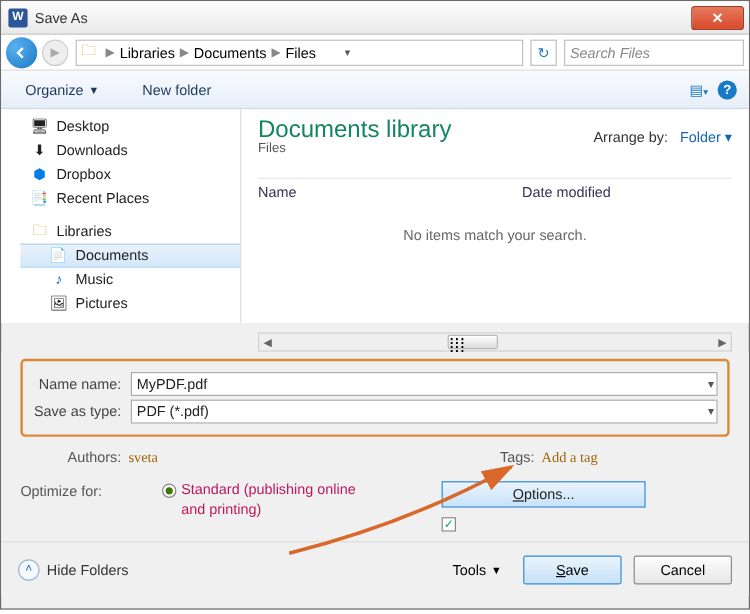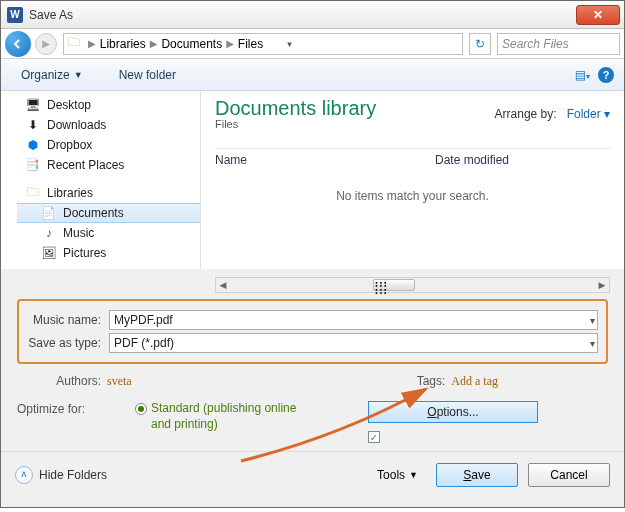--- a/index.html
+++ b/index.html
@@ -9,21 +9,21 @@
   .titlebar .app-icon { width: 16px; height: 16px; background: #2b579a; color: #fff; font-size: 10px; font-weight: bold; display: flex; align-items: center; justify-content: center; margin-right: 6px; border-radius: 2px; }
   .titlebar .title { flex: 1; }
   .close-btn { width: 44px; height: 20px; background: linear-gradient(#e67a5e,#d9482a); border: 1px solid #a13b23; border-radius: 3px; color: #fff; display: flex; align-items: center; justify-content: center; margin-right: 4px; font-size: 12px; font-weight: bold; }
   .navbar { height: 30px; background: #fff; border-bottom: 1px solid #d6d6d6; display: flex; align-items: center; padding: 0 4px; gap: 2px; }
   .nav-back { width: 26px; height: 26px; border-radius: 50%; background: radial-gradient(circle at 30% 30%, #59b1f0, #1979c4); display:flex; align-items:center; justify-content:center; color:#fff; }
   .nav-fwd { width: 22px; height: 22px; border-radius: 50%; background: #eee; border:1px solid #ccc; display:flex; align-items:center; justify-content:center; color:#aaa; font-size:10px; margin-left:2px;}
   .breadcrumb { flex: 1; height: 22px; border: 1px solid #c0c0c0; background: #fff; display: flex; align-items: center; padding: 0 4px; font-size: 12px; margin: 0 4px; }
   .breadcrumb .bc-icon { color:#cfa43a; margin-right:4px; }
   .breadcrumb .sep { color:#888; margin:0 4px; font-size:10px; }
   .refresh { width: 22px; height: 22px; border:1px solid #c0c0c0; background:#fff; display:flex; align-items:center; justify-content:center; color:#1979c4; font-size:12px; }
-  .search { width: 123px; height:22px; border:1px solid #c0c0c0; background:#fff; color:#888; font-style:italic; font-size:12px; padding:0 4px; margin-left:4px; display:flex; align-items:center; }
+  .search { width: 150px; height:22px; border:1px solid #c0c0c0; background:#fff; color:#888; font-style:italic; font-size:12px; padding:0 4px; margin-left:4px; display:flex; align-items:center; }
   .toolbar { height: 32px; background: linear-gradient(#f8fbfe,#e6eef8); border-bottom: 1px solid #c9d7e8; display:flex; align-items:center; padding:0 10px; font-size:12px; color:#1e395b; }
   .toolbar .org { padding:2px 10px; margin-right:18px; display:flex; align-items:center; gap:4px; }
   .toolbar .newf { padding:2px 8px; }
   .toolbar .right { margin-left:auto; display:flex; gap:8px; align-items:center; color:#1979c4; }
   .toolbar .help { width:16px; height:16px; border-radius:50%; background:#1979c4; color:#fff; display:flex; align-items:center; justify-content:center; font-size:11px; font-weight:bold;}
   .body { display:flex; height: 178px; background:#fff; }
   .tree { width: 200px; border-right:1px solid #e0e0e0; font-size:12px; padding:4px 0; overflow:hidden; }
   .tree-item { display:flex; align-items:center; gap:6px; padding:2px 0 2px 24px; height:20px; color:#222; }
   .tree-item.sel { background: linear-gradient(#e8f2fb,#d4e8f9); border:1px solid #a7cdf0; border-left:none; border-right:none; }
   .tree-item .ico { width:16px; text-align:center; }
@@ -44,21 +44,21 @@
   .highlight-box { border:2px solid #d9893b; border-radius:4px; padding:6px 8px; margin-bottom:6px; }
   .row { display:flex; align-items:center; margin:3px 0; }
   .row label { width:82px; text-align:right; color:#444; padding-right:8px; }
   .row .field { flex:1; height:20px; border:1px solid #abadb3; background:#fff; padding:0 4px; display:flex; align-items:center; font-size:12px; color:#222; position:relative; }
   .row .field .dd { position:absolute; right:2px; color:#555; font-size:10px; }
   .meta-row { display:flex; padding:4px 0 8px 0; font-size:12px; color:#555; }
   .meta-row .lbl { width:90px; text-align:right; padding-right:6px; }
   .meta-row a { color:#a16207;font-family:Liberation Serif, serif; }
   .opts { display:flex; align-items:flex-start; font-size:12px; padding-top:4px; }
   .opts .lbl { width:118px; text-align:left; color:#555; padding-right:6px; padding-top:1px;}
-  .radio-group { color:#4d7c0f; line-height:1.3; }
+  .radio-group { color:#be185d; line-height:1.3; }
   .radio-group .opt { display:flex; align-items:flex-start; gap:4px; margin-bottom:6px; }
   .radio { width:12px; height:12px; border:1px solid #888; border-radius:50%; background:#fff; display:inline-flex; align-items:center; justify-content:center; margin-top:2px; flex-shrink:0;}
   .radio.sel::after { content:""; width:6px; height:6px; background:#3b7a00; border-radius:50%; }
   .right-col { margin-left:auto; width:240px; }
   .options-btn { width:170px; height:22px; border:1px solid #2f8bd8; background: linear-gradient(#eaf4fc,#c7e2f8); display:flex; align-items:center; justify-content:center; font-size:12px; color:#222; margin-bottom:8px;}
   .chk-row { display:flex; align-items:center; gap:4px; font-size:12px; color:#222; }
   .chk { width:12px; height:12px; border:1px solid #888; background:#fff; display:flex; align-items:center; justify-content:center; font-size:10px; color:#1a6; }
   .bottom { height:46px; background:#f0f0f0; border-top:1px solid #dcdcdc; display:flex; align-items:center; padding:0 14px; font-size:12px; }
   .hide-folders { display:flex; align-items:center; gap:6px; color:#333; }
   .circle-up { width:18px; height:18px; border:1px solid #9fb8d4; border-radius:50%; display:flex; align-items:center; justify-content:center; color:#1667b0; font-size:10px; background:#f5f9fd;}
@@ -171,21 +171,21 @@
 
   <div class="hscroll">
     <div class="arrow">◀</div>
     <div class="thumb">⁞⁞⁞</div>
     <div class="arrow right">▶</div>
   </div>
 
   <div class="form-area">
     <div class="highlight-box">
       <div class="row">
-        <label>Music name:</label>
+        <label>Name name:</label>
         <div class="field">
             <span>MyPDF.pdf</span>
             <span class="dd">▾</span>
           </div>
       </div>
       <div class="row">
         <label>Save as type:</label>
         <div class="field">
             <span>PDF (*.pdf)</span>
             <span class="dd">▾</span>

